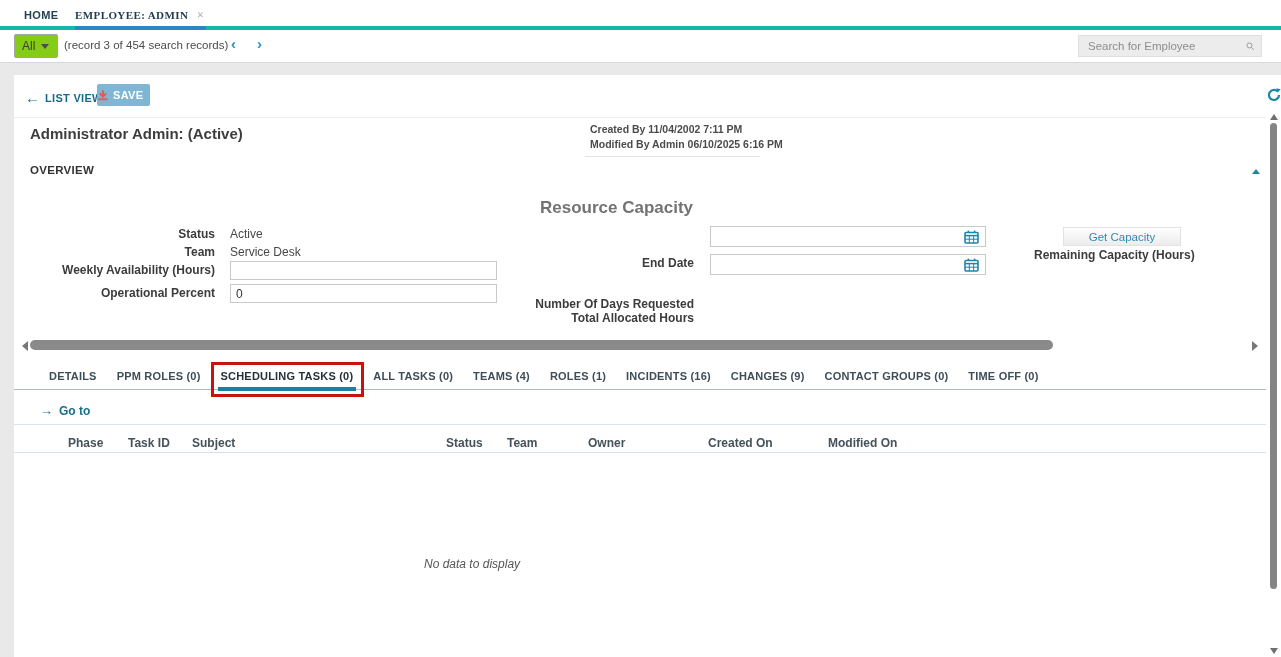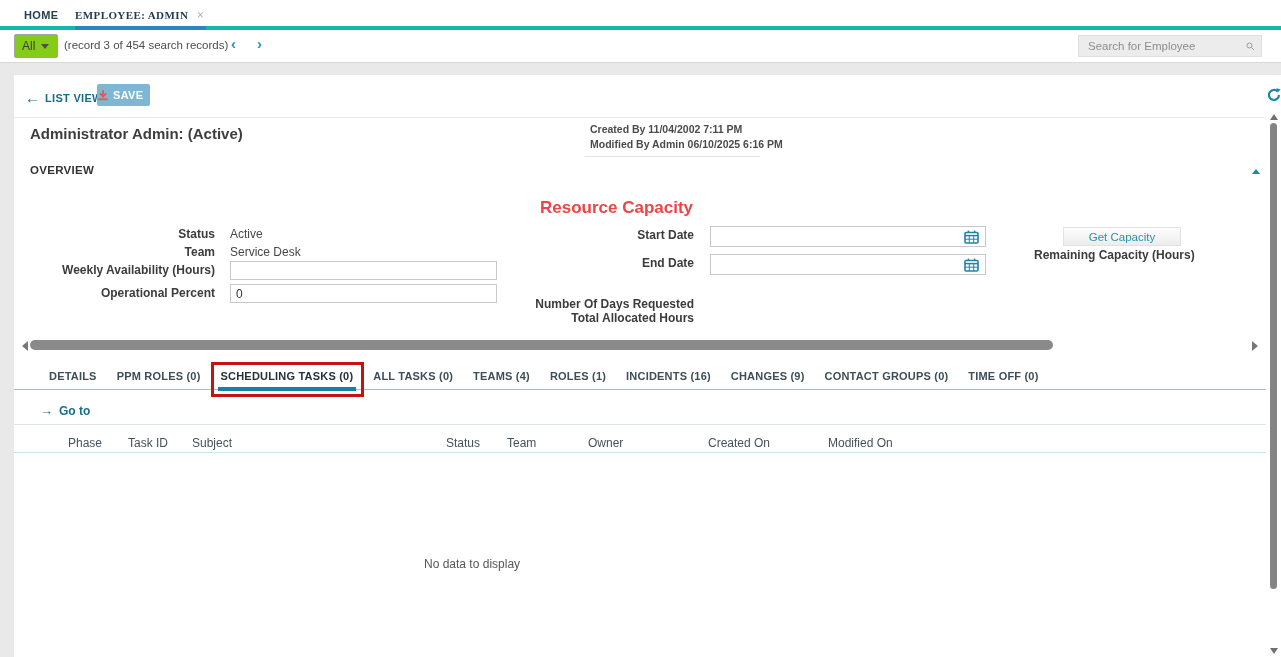--- a/index.html
+++ b/index.html
@@ -50,21 +50,21 @@
   .rec-title { left:16px; top:50px; font-size:15px; font-weight:bold; color:#3d3d3d; }
   .meta { left:576px; font-size:10.5px; font-weight:bold; color:#4b4b4b; }
   .meta-created { top:48px; } .meta-modified { top:63px; }
   .meta-border { left:571px; top:81px; width:175px; height:1px; background:#e3e3e3; }
 
   .overview { left:16px; top:89px; font-size:11.5px; font-weight:bold; letter-spacing:.3px; color:#333; }
   .caret-up { left:1238px; top:94px; width:0; height:0; border-left:4px solid transparent;
     border-right:4px solid transparent; border-bottom:5px solid #1d86a8; }
 
   
-  .rc-title { left:526px; top:123px; font-size:17px; font-weight:bold; color:#ef4444; }
+  .rc-title { left:526px; top:123px; font-size:17px; font-weight:bold; color:#737373; }
   .flabel { font-size:12px; font-weight:bold; color:#3c3c3c; text-align:right; }
   .fvalue { font-size:12px; color:#474747; }
   .tinput { border:1px solid #c9c9c9; background:#fff; font-size:12px; color:#333;
     font-family:"Liberation Sans",sans-serif; outline:none; padding:0 5px; }
   .lbl-l { left:26px; width:175px; }
   .inp-l { left:216px; width:267px; height:19px; }
   .lbl-m { left:430px; width:250px; }
   .dateinp { left:696px; width:276px; height:21px; }
   .cal-ic { position:absolute; }
   .getcap { left:1049px; top:152px; width:118px; height:19px;
@@ -87,23 +87,23 @@
   .ptab.active { font-weight:bold; color:#25323b; }
   .ptab.active .tab-underline { position:absolute; left:-3px; right:-3px; bottom:-9px; height:4px; background:#1e7f9f; }
   .annotation-box { position:absolute; left:-10px; right:-11px; top:-8px; bottom:-15px;
     border:3px solid #c61212; z-index:20; pointer-events:none; }
 
   .goto { left:26px; top:328px; display:flex; align-items:center; gap:6px; color:#186e87; }
   .goto .arr { font-size:13px; font-weight:bold; }
   .goto .lbl { font-size:12px; font-weight:bold; }
   .goto-divider { left:0; right:0; top:349px; height:1px; background:#dbe6ec; }
 
-  .colhead { top:361px; font-size:12px; font-weight:normal; color:#44525a;padding-left:16px; }
+  .colhead { top:361px; font-size:12px; font-weight:bold; color:#44525a;padding-left:16px; }
   .head-underline { left:0; right:0; top:377px; height:1px; background:#cde2ef; }
-  .empty-text { left:410px; top:482px; font-size:12px; color:#565656; }
+  .empty-text { left:410px; top:482px; font-size:12px; color:#565656;font-style:italic; }
 
   
   .vtrack { left:1266px; top:75px; width:15px; height:582px; background:#fff; }
   .refresh { left:1267px; top:88px; }
   .tri-up   { left:1270px; top:114px; border-left:4px solid transparent; border-right:4px solid transparent; border-bottom:6px solid #6f6f6f; }
   .tri-down { left:1270px; top:648px; border-left:4px solid transparent; border-right:4px solid transparent; border-top:6px solid #6f6f6f; }
   .vthumb { left:1270px; top:123px; width:7px; height:466px; background:#848484; border-radius:4px; }
 </style>
 </head>
 <body>
@@ -169,21 +169,20 @@
 
   <div class="abs flabel lbl-l" style="top:170px">Team</div>
   <div class="abs fvalue" style="left:216px;top:170px">Service Desk</div>
 
   <div class="abs flabel lbl-l" style="top:188px">Weekly Availability (Hours)</div>
   <input class="abs tinput inp-l" style="top: 186px;" value="">
 
   <div class="abs flabel lbl-l" style="top:211px">Operational Percent</div>
   <input class="abs tinput inp-l" style="top: 209px;" value="0">
 
-  <div class="abs flabel lbl-m" style="top:153px">Start Date</div>
   <input class="abs tinput dateinp" style="top: 151px;" value="">
   <svg class="cal-ic" style="left:950px;top:155px" width="15" height="14" viewBox="0 0 15 14">
     <rect x="1" y="2.5" width="13" height="10.5" rx="1" fill="none" stroke="#1d86a8" stroke-width="1.6"></rect>
     <line x1="1" y1="5.6" x2="14" y2="5.6" stroke="#1d86a8" stroke-width="1.5"></line>
     <line x1="4.4" y1="0.6" x2="4.4" y2="3" stroke="#1d86a8" stroke-width="1.6"></line>
     <line x1="10.6" y1="0.6" x2="10.6" y2="3" stroke="#1d86a8" stroke-width="1.6"></line>
     <line x1="5.3" y1="5.6" x2="5.3" y2="13" stroke="#1d86a8" stroke-width="1"></line>
     <line x1="9.7" y1="5.6" x2="9.7" y2="13" stroke="#1d86a8" stroke-width="1"></line>
     <line x1="1" y1="9.2" x2="14" y2="9.2" stroke="#1d86a8" stroke-width="1"></line>
   </svg>

